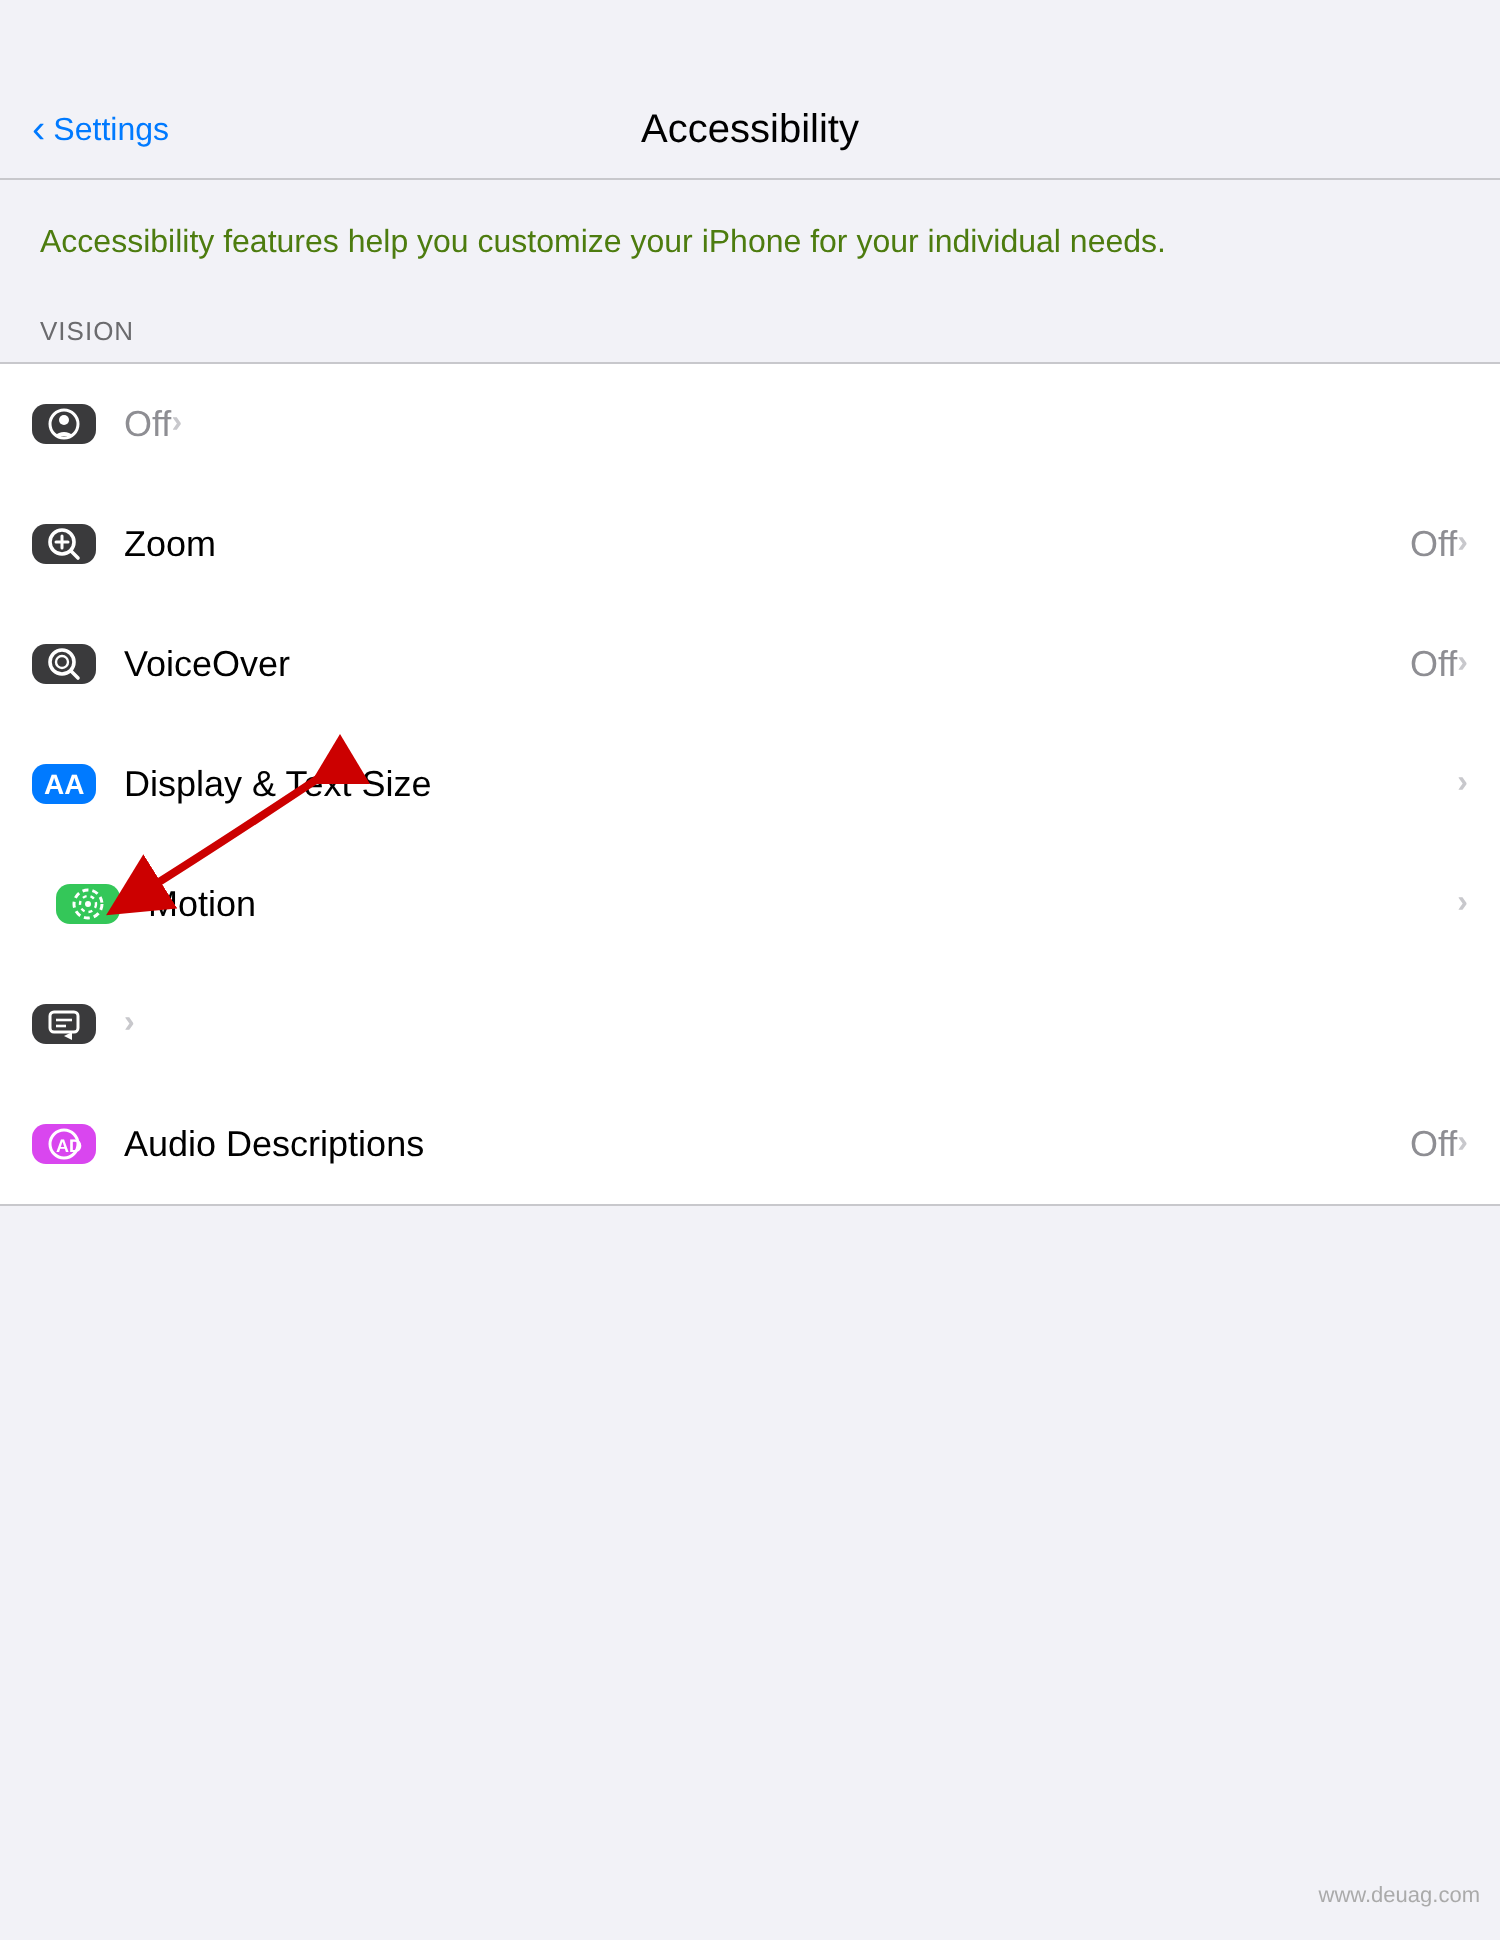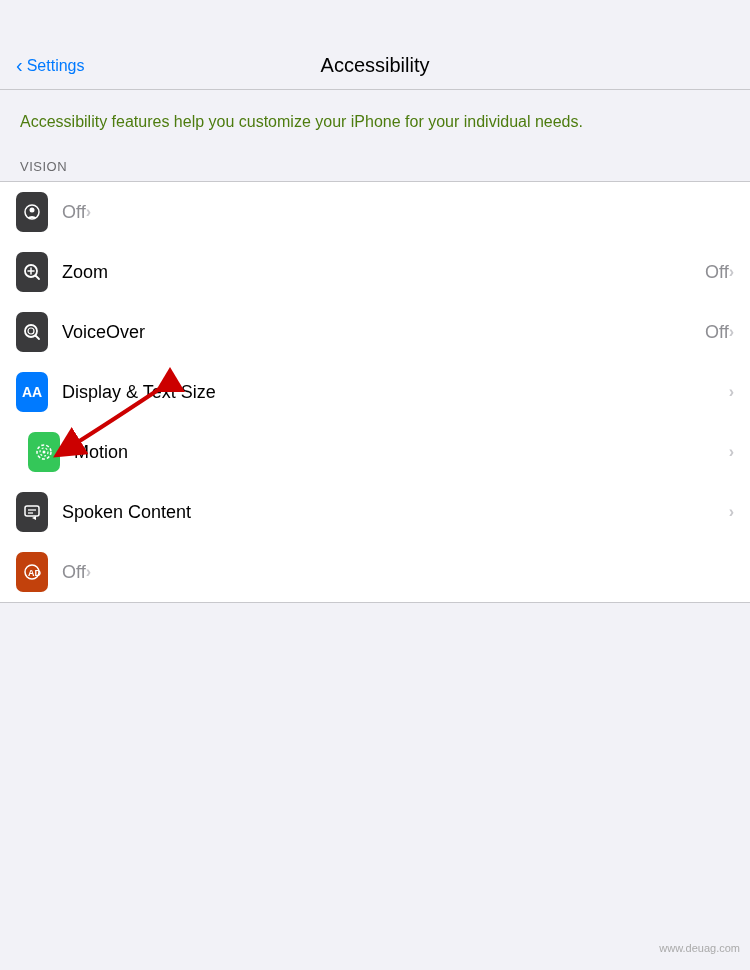--- a/index.html
+++ b/index.html
@@ -108,21 +108,21 @@
       position: absolute;
       bottom: 0;
       left: 76px;
       right: 0;
       height: 0.5px;
       background: #c8c8cc;
     }
 
     .row-icon {
       width: 32px;
-      height: 40px;
+      height: 20px;
       border-radius: 7px;
       margin-right: 14px;
       flex-shrink: 0;
       display: flex;
       align-items: center;
       justify-content: center;
       color: #fff;
       font-size: 18px;
     }
 
@@ -172,21 +172,21 @@
 
     .icon-motion {
       background: #34c759;
     }
 
     .icon-spoken {
       background: #3a3a3c;
     }
 
     .icon-audio {
-      background: #c2410c;
+      background: #d946ef;
     }
   </style>
 </head>
 <body>
 
 <div class="nav-bar">
   <div class="back-button">
     <span class="back-chevron">‹</span>
     <span class="back-label">Settings</span>
   </div>
@@ -278,31 +278,31 @@
 
   <div class="settings-row">
     <div class="row-icon icon-spoken">
       <svg width="20" height="20" viewBox="0 0 20 20" fill="none">
         <rect x="3" y="4" width="14" height="10" rx="2" stroke="white" stroke-width="1.5"></rect>
         <line x1="6" y1="8" x2="14" y2="8" stroke="white" stroke-width="1.3"></line>
         <line x1="6" y1="11" x2="11" y2="11" stroke="white" stroke-width="1.3"></line>
         <path d="M14 14 L14 18 L10 16 Z" fill="white"></path>
       </svg>
     </div>
-    <span class="row-label">Spoken Content</span>
     <span class="row-value"></span>
     <span class="row-chevron">›</span>
   </div>
 
   <div class="settings-row">
     <div class="row-icon icon-audio">
       <svg width="20" height="20" viewBox="0 0 20 20" fill="none">
         <circle cx="10" cy="10" r="7" stroke="white" stroke-width="1.5"></circle>
         <text x="6" y="14" font-family="Arial" font-weight="900" font-size="9" fill="white">AD</text>
       </svg>
     </div>
+    <span class="row-label">Audio Descriptions</span>
     <span class="row-value">Off</span>
     <span class="row-chevron">›</span>
   </div>
 
 </div>
 
 <div class="watermark">www.deuag.com</div>
 
 </body></html>

